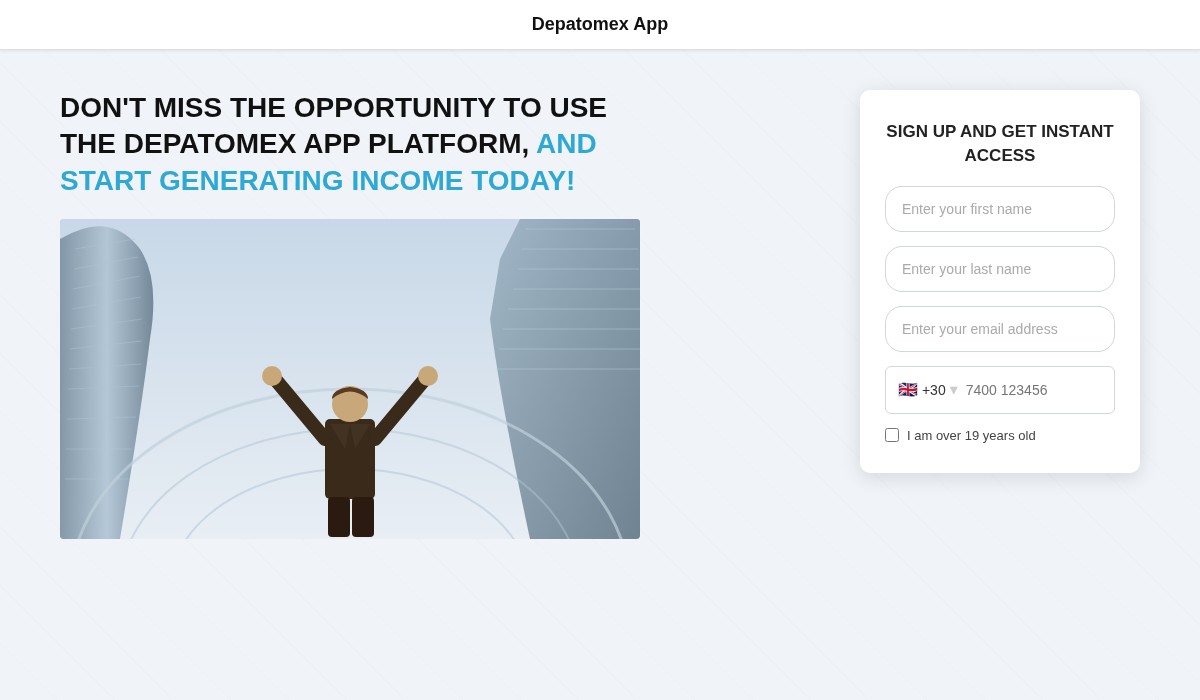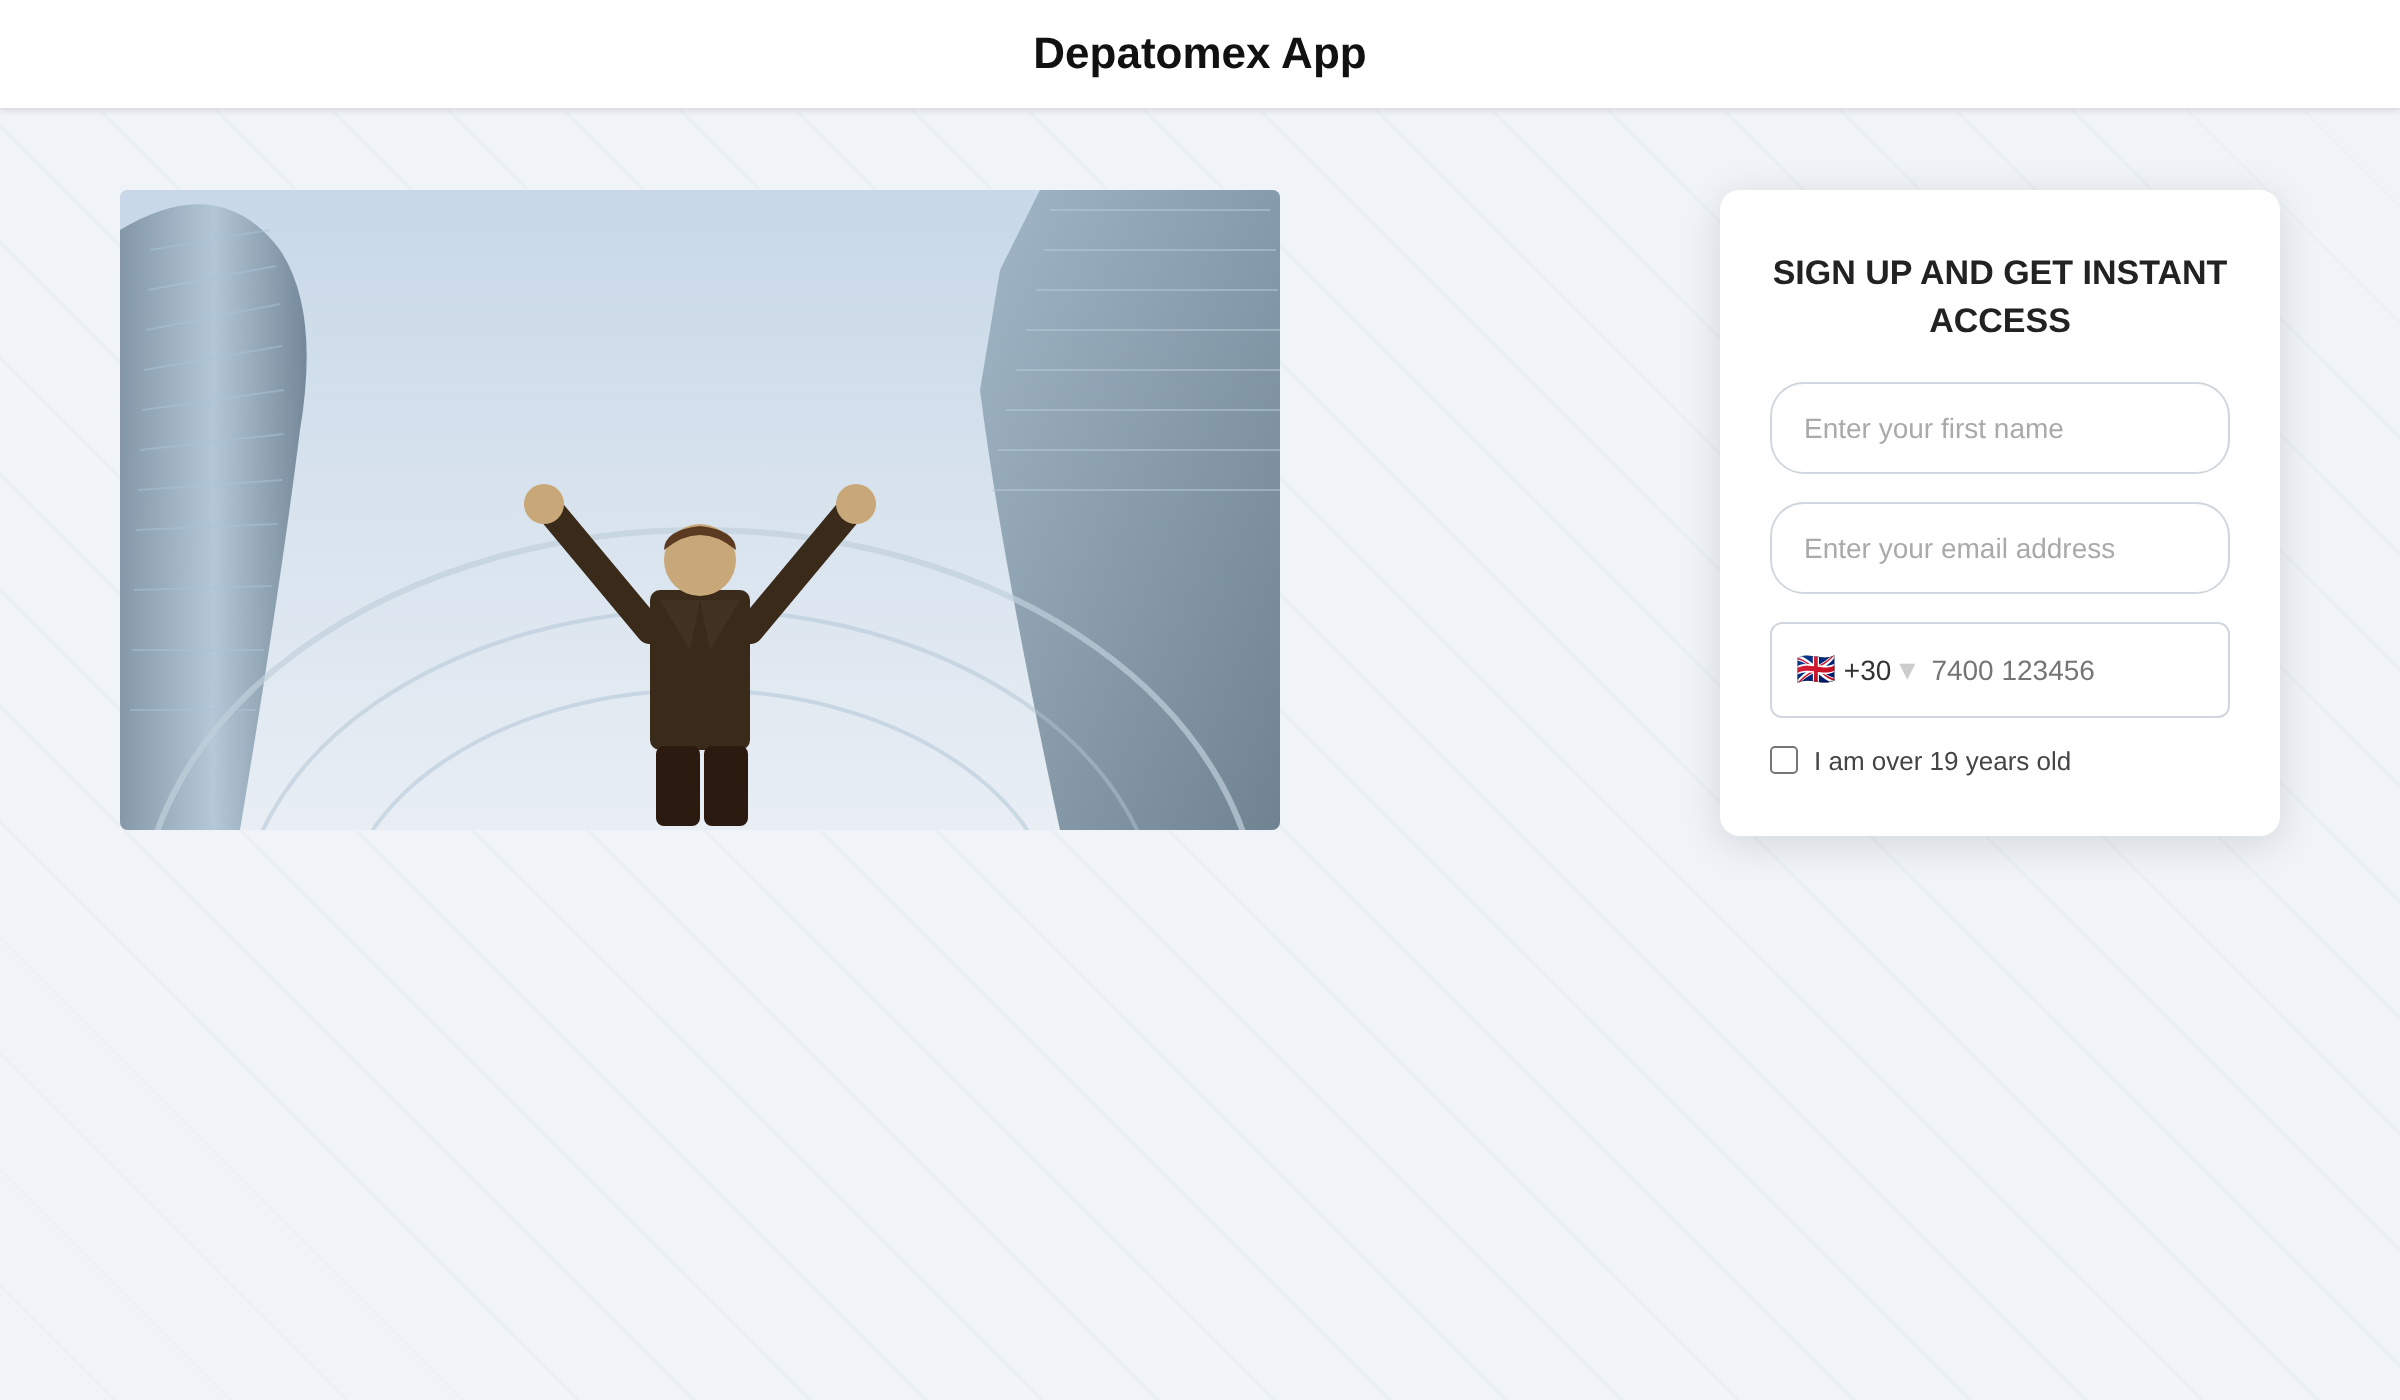--- a/index.html
+++ b/index.html
@@ -47,21 +47,21 @@
     
     .header {
       background-color: #ffffff;
       text-align: center;
       padding: 14px 0;
       border-bottom: 1px solid #e0e0e0;
       box-shadow: 0 1px 3px rgba(0,0,0,0.08);
     }
 
     .header-title {
-      font-size: 22px;
+      font-size: 18px;
       font-weight: bold;
       color: #111;
     }
 
     
     .main-content {
       display: flex;
       flex: 1;
       padding: 40px 60px 30px 60px;
       gap: 40px;
@@ -212,20 +212,24 @@
 
 <div class="page-wrapper">
 
   <header class="header">
     <h1 class="header-title">Depatomex App</h1>
   </header>
 
   <div class="main-content">
 
     <div class="left-section">
+      <div class="headline">
+        <span>DON'T MISS THE OPPORTUNITY TO USE THE DEPATOMEX APP PLATFORM,</span>
+        <span class="highlight">AND START GENERATING INCOME TODAY!</span>
+      </div>
 
       <div class="hero-image">
         <svg viewBox="0 0 580 320" xmlns="http://www.w3.org/2000/svg">
 
           <defs>
             <linearGradient id="skyGrad" x1="0%" y1="0%" x2="0%" y2="100%">
               <stop offset="0%" style="stop-color:#c8d8e8;stop-opacity:1"></stop>
               <stop offset="100%" style="stop-color:#e8eef4;stop-opacity:1"></stop>
             </linearGradient>
             <linearGradient id="buildingGrad" x1="0%" y1="0%" x2="100%" y2="0%">
@@ -292,20 +296,21 @@
         </svg>
       </div>
     </div>
 
     <div class="right-section">
 
       <div class="form-title">SIGN UP AND GET INSTANT ACCESS</div>
 
       <input class="form-input" type="text" placeholder="Enter your first name" style="">
 
+      <input class="form-input" type="text" placeholder="Enter your last name" style="">
 
       <input class="form-input" type="email" placeholder="Enter your email address" style="">
 
       <div class="phone-wrapper">
         <span class="phone-flag">🇬🇧</span>
         <span class="phone-code">+30</span>
         <span class="phone-divider">▾</span>
         <input class="phone-input" type="tel" placeholder="7400 123456" style="">
       </div>
 

